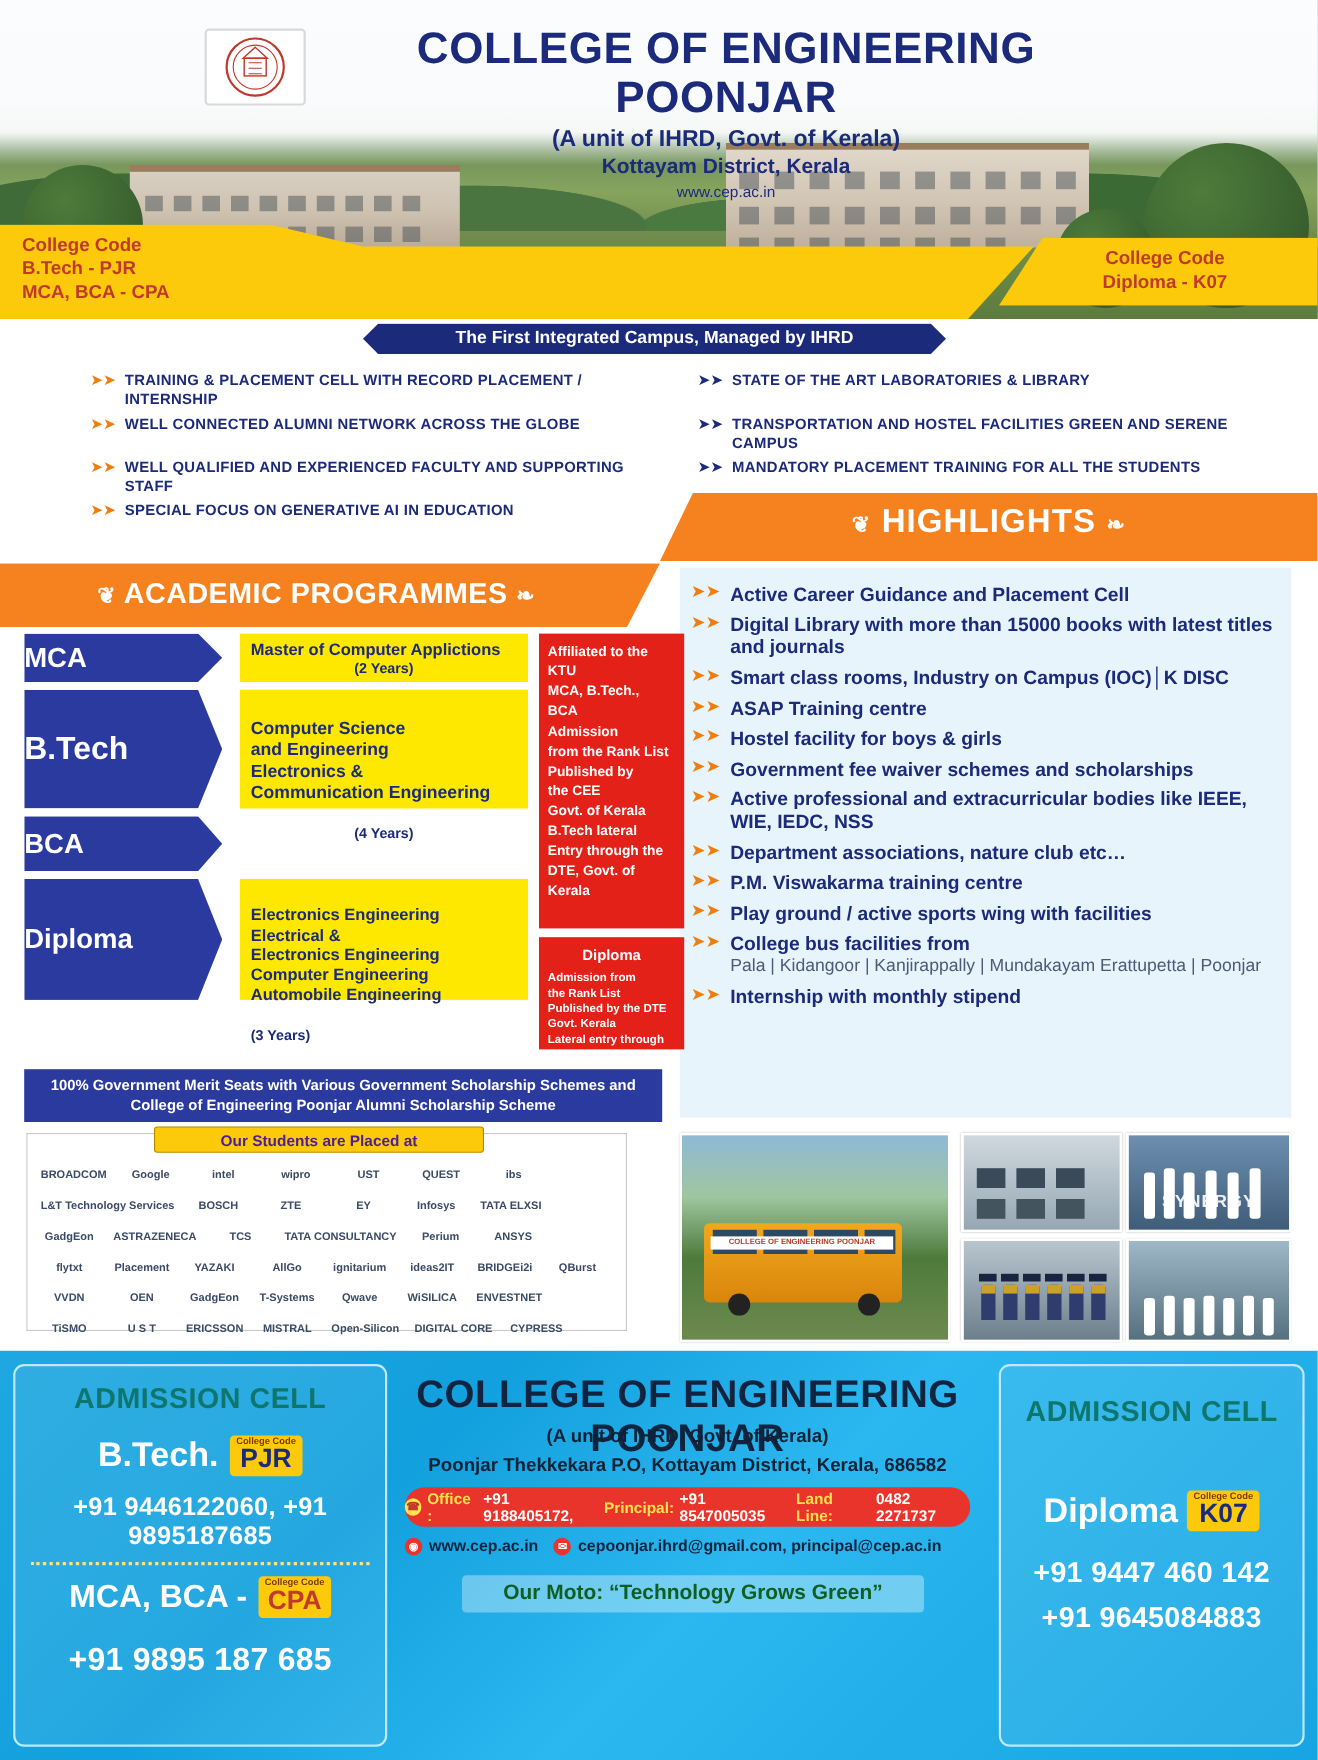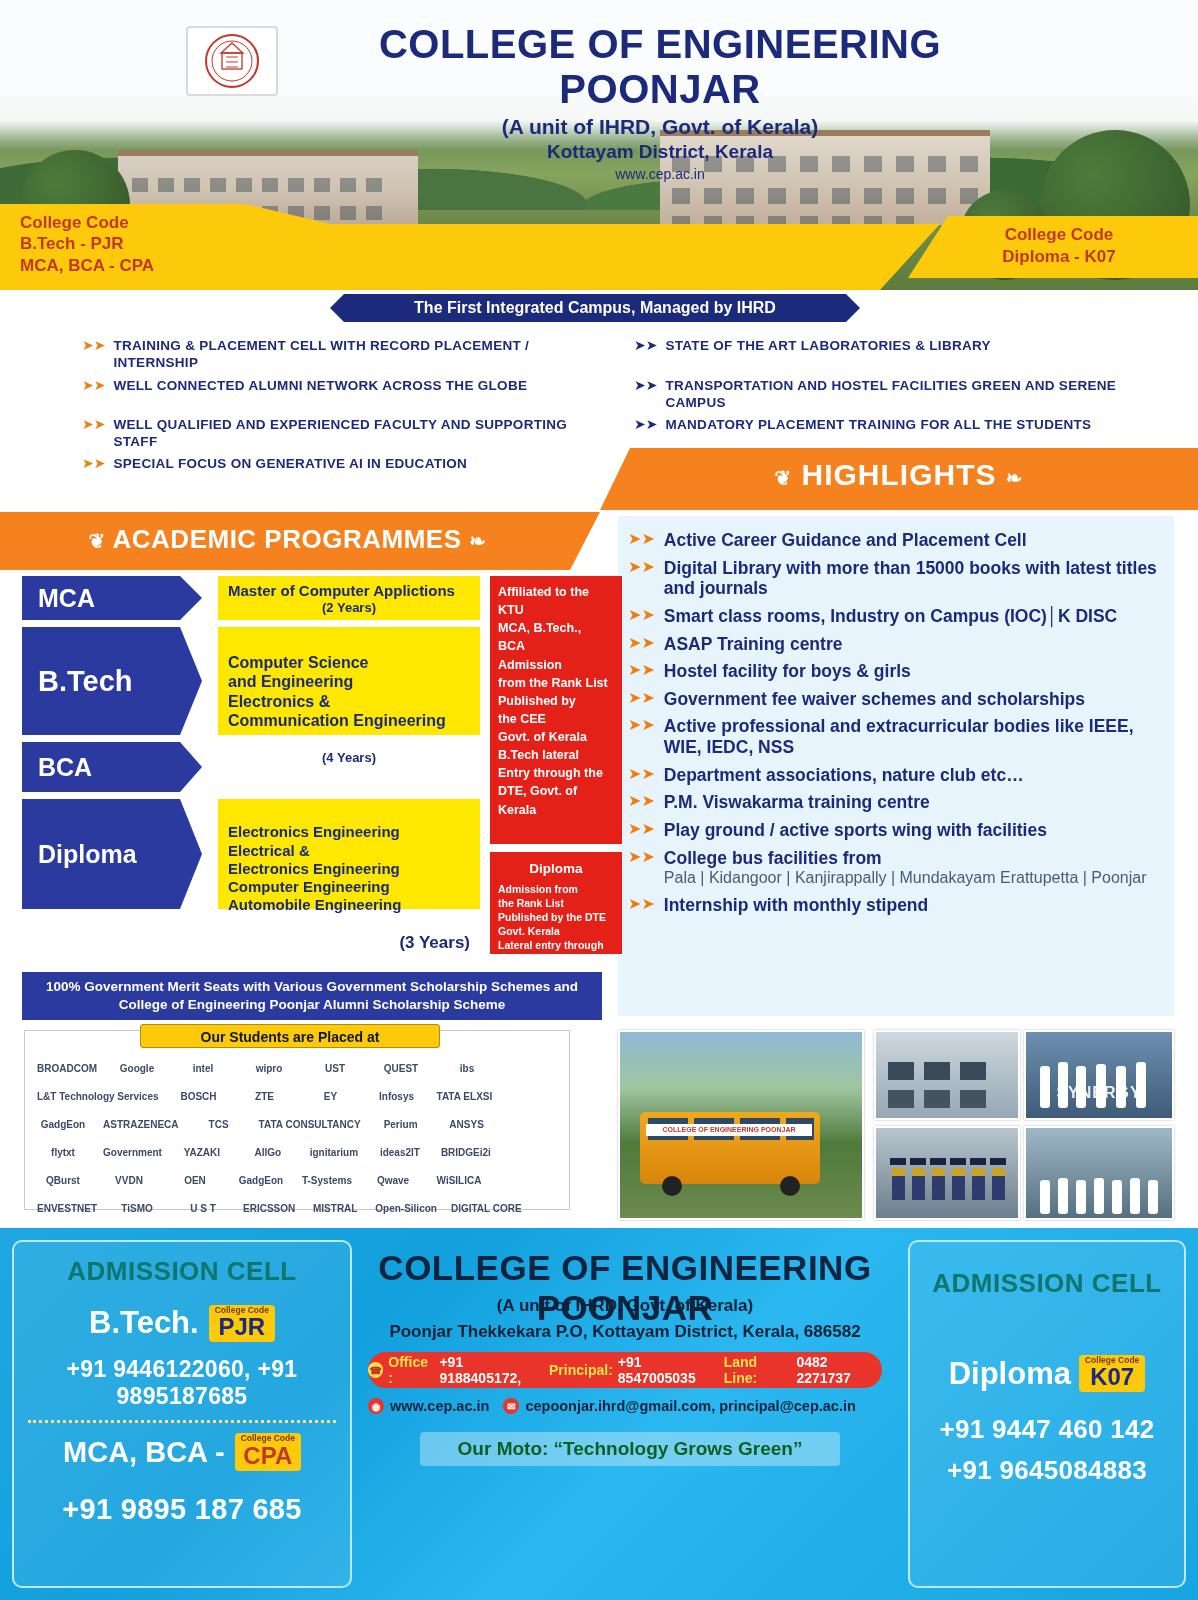--- a/index.html
+++ b/index.html
@@ -138,21 +138,21 @@
   .hl-list { padding:14px 10px 0 10px; }
   .hl-item { display:flex; gap:9px; align-items:flex-start; margin-bottom:7px; }
   .hl-item .t { font-size:17.5px; font-weight:bold; color:#1b2a7a; line-height:1.18; }
   .hl-item .sub { font-size:16px; font-weight:normal; color:#4a5a78; line-height:1.25; }
 
   
   .prog { position:absolute; left:22px; top:576px; width:580px; }
   .prog-row { position:relative; margin-bottom:7px; }
   .tag {
     width:180px; height:100%; background:#2b3a9e; color:#fff;
-    display:flex; align-items:center; padding-left:16px;
+    display:flex; align-items:center; 
     font-size:25px; font-weight:bold;
     clip-path: polygon(0 0, 158px 0, 180px 50%, 158px 100%, 0 100%);
   }
   .yellow {
     background:#ffe800; color:#1b2a7a; font-weight:bold;
     padding:6px 10px; font-size:15px; line-height:1.22;
   }
   .red-box {
     position:absolute; left:468px; width:132px;
     background:#e32119; color:#fff; padding:7px 8px;
@@ -166,21 +166,21 @@
   }
 
   
   .placed {
     position:absolute; left:24px; top:1030px; width:546px; height:180px;
     background:#fff; border:1px solid #c9c9c9;
   }
   .placed-hdr {
     position:absolute; left:140px; top:1024px; width:300px; height:24px;
     background:#fdc90b; border:1px solid #b58c00; border-radius:3px;
-    text-align:center; font-size:14px; font-weight:bold; color:#0f172a; line-height:24px;
+    text-align:center; font-size:14px; font-weight:bold; color:#4c1d95; line-height:24px;
   }
   .logo-grid {
     position:absolute; left:30px; top:1054px; width:534px;
     display:flex; flex-wrap:wrap; align-content:flex-start;
   }
   .lg {
     width:auto; min-width:52px; height:22px; margin:3px 7px;
     font-size:10px; font-weight:bold; color:#3b4a66;
     display:flex; align-items:center; justify-content:center;
     white-space:nowrap;
@@ -475,21 +475,21 @@
     </div>
 
     <div class="prog-row" style="height:110px">
       <div class="tag" style="position:absolute;left:0;top:0;height:110px;font-size:25px">Diploma</div>
       <div class="yellow" style="position:absolute;left:196px;top:0;width:262px;height:110px;white-space:pre-line;font-size:15px">
         <div>Electronics Engineering
 Electrical &amp;
 Electronics Engineering
 Computer Engineering
 Automobile Engineering</div>
-        <div style="text-align:right;font-size:17px">(3 Years)</div>
+        <div style="text-align:left;font-size:13px">(3 Years)</div>
       </div>
     </div>
 
     <div class="red-box" style="top:0;height:268px;white-space:pre-line">Affiliated to the KTU
 MCA, B.Tech.,
 BCA
 Admission
 from the Rank List
 Published by
 the CEE
@@ -526,21 +526,21 @@
     <div class="lg">EY</div>
     <div class="lg">Infosys</div>
     <div class="lg">TATA ELXSI</div>
     <div class="lg">GadgEon</div>
     <div class="lg">ASTRAZENECA</div>
     <div class="lg">TCS</div>
     <div class="lg">TATA CONSULTANCY</div>
     <div class="lg">Perium</div>
     <div class="lg">ANSYS</div>
     <div class="lg">flytxt</div>
-    <div class="lg">Government</div>
+    <div class="lg">Placement</div>
     <div class="lg">YAZAKI</div>
     <div class="lg">AllGo</div>
     <div class="lg">ignitarium</div>
     <div class="lg">ideas2IT</div>
     <div class="lg">BRIDGEi2i</div>
     <div class="lg">QBurst</div>
     <div class="lg">VVDN</div>
     <div class="lg">OEN</div>
     <div class="lg">GadgEon</div>
     <div class="lg">T-Systems</div>

